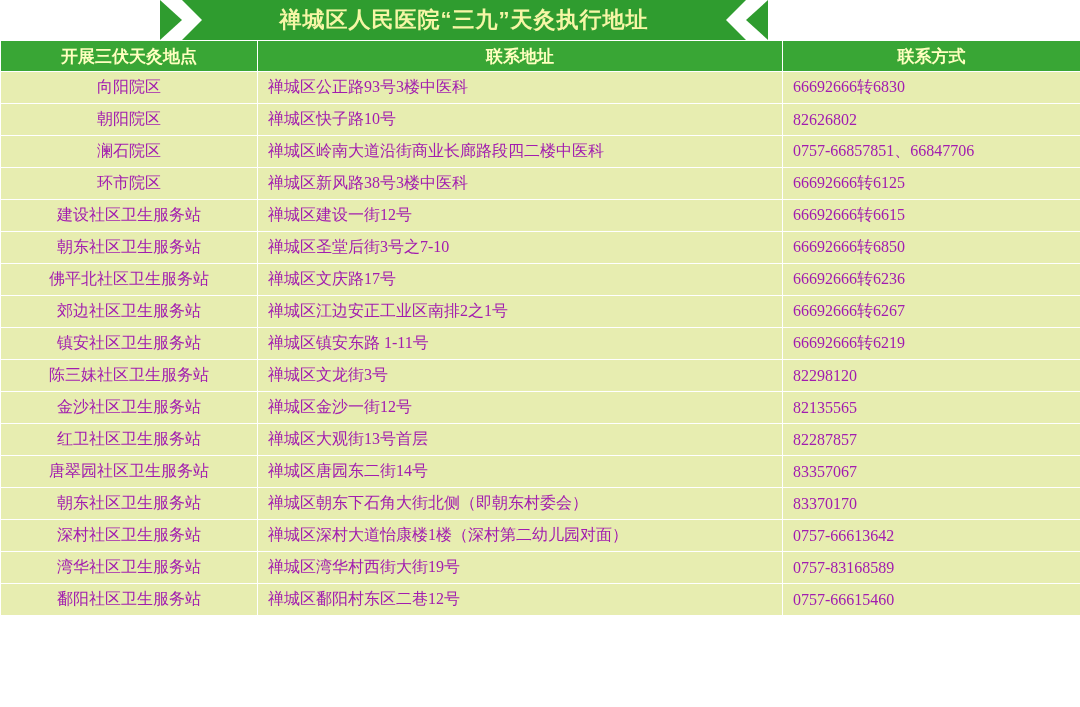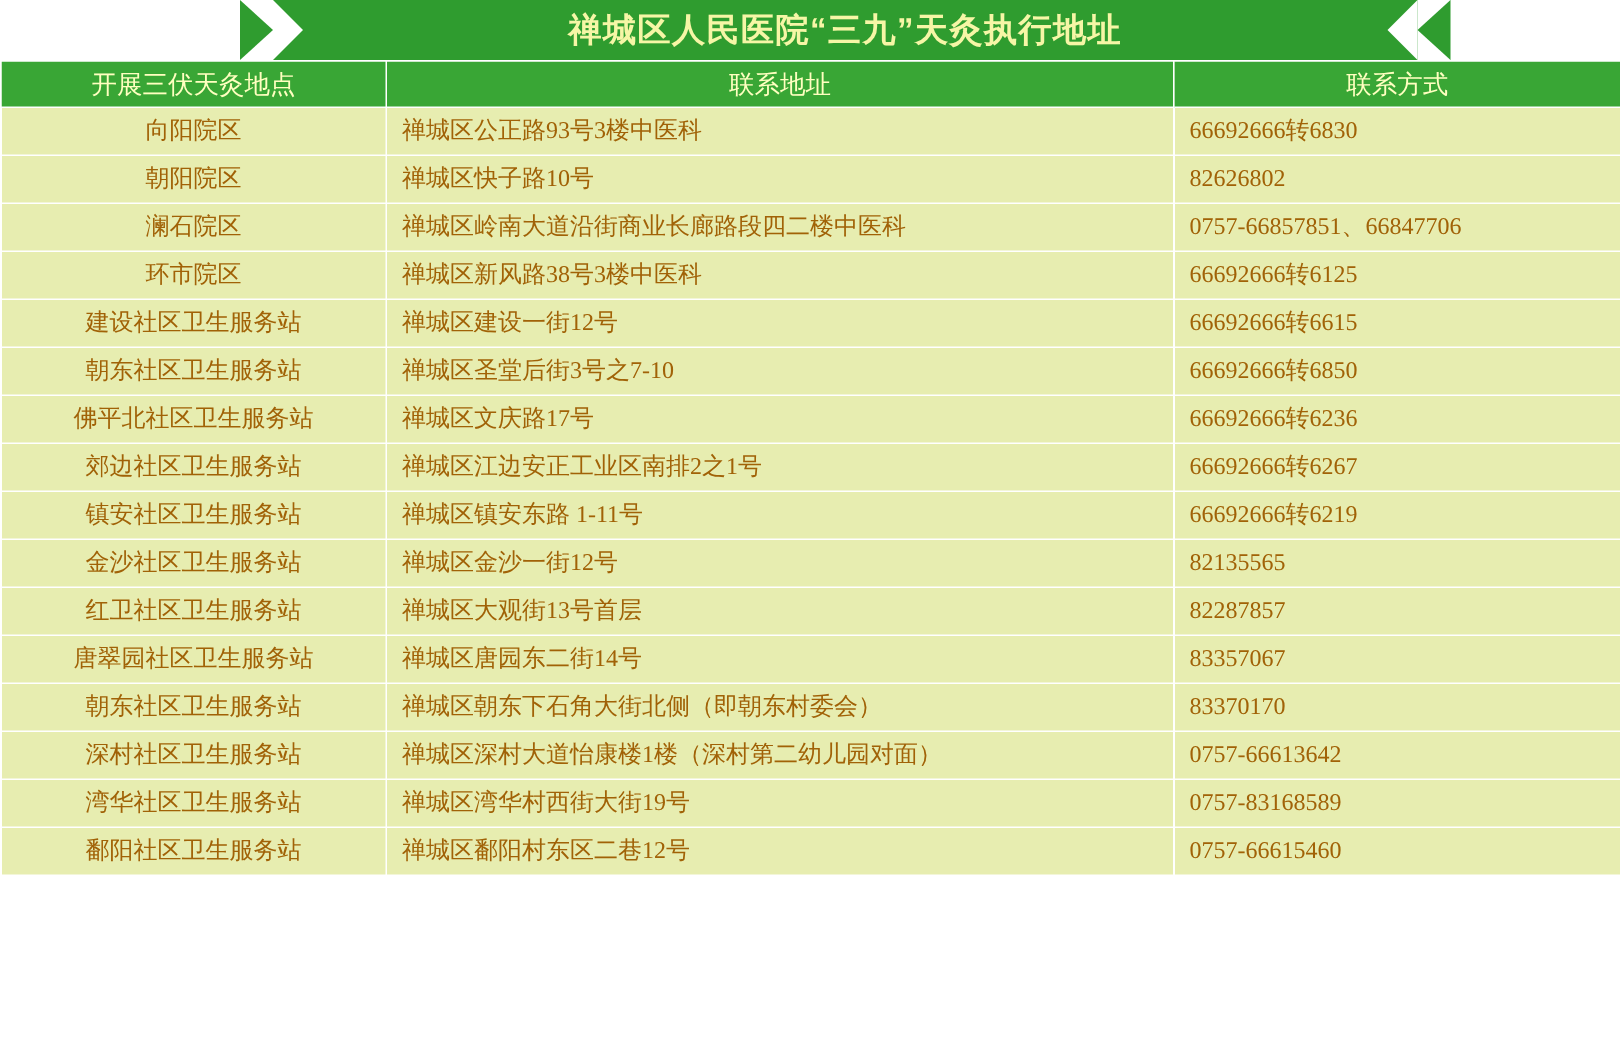--- a/index.html
+++ b/index.html
@@ -24,21 +24,21 @@
   .banner-wrap {
     position: relative;
     width: 1080px;
     height: 40px;
     background: #ffffff;
   }
   .banner {
     position: absolute;
     left: 160px;
     top: 0;
-    width: 807px;
+    width: 608px;
     height: 40px;
     background: #2f9c2f;
     display: flex;
     align-items: center;
     justify-content: center;
     text-align: center;
   }
   
   .banner:before {
     content: "";
@@ -100,31 +100,31 @@
     margin: 0;
   }
   table.addr-table col.c1 { width: 257px; }
   table.addr-table col.c2 { width: 525px; }
   table.addr-table col.c3 { width: 298px; }
 
   table.addr-table th {
     background: #39a635;
     color: #ffffc0;
     font-size: 17px;
-    font-weight: normal;
+    font-weight: bold;
     height: 30px;
     border: 1px solid #ffffff;
     padding: 0 4px;
   }
   table.addr-table td {
     background: #e7edb0;
     border: 1px solid #ffffff;
     height: 31px;
     font-size: 16px;
-    color: #a16207;
+    color: #a21caf;
     padding: 0 8px;
     white-space: nowrap;
     overflow: hidden;
   }
   table.addr-table td.site {
     text-align: center;
   }
   table.addr-table td.addr,
   table.addr-table td.tel {
     text-align: left;
@@ -203,20 +203,25 @@
         <td class="site">郊边社区卫生服务站</td>
         <td class="addr">禅城区江边安正工业区南排2之1号</td>
         <td class="tel">66692666转6267</td>
       </tr>
       <tr>
         <td class="site">镇安社区卫生服务站</td>
         <td class="addr">禅城区镇安东路 1-11号</td>
         <td class="tel">66692666转6219</td>
       </tr>
       <tr>
+        <td class="site">陈三妹社区卫生服务站</td>
+        <td class="addr">禅城区文龙街3号</td>
+        <td class="tel">82298120</td>
+      </tr>
+      <tr>
         <td class="site">金沙社区卫生服务站</td>
         <td class="addr">禅城区金沙一街12号</td>
         <td class="tel">82135565</td>
       </tr>
       <tr>
         <td class="site">红卫社区卫生服务站</td>
         <td class="addr">禅城区大观街13号首层</td>
         <td class="tel">82287857</td>
       </tr>
       <tr>

